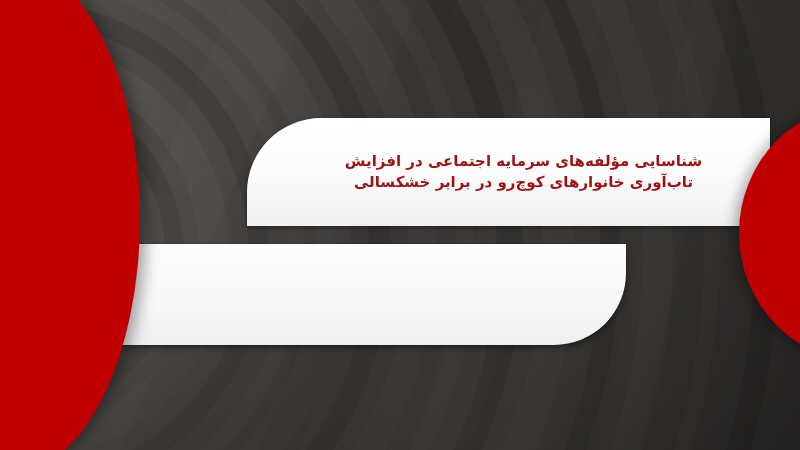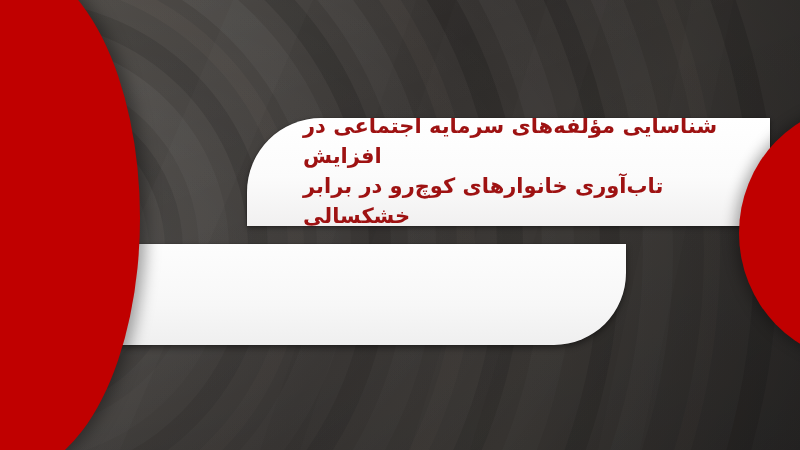--- a/index.html
+++ b/index.html
@@ -48,26 +48,26 @@
   
   .title-panel{
     position:absolute;left:247px;top:118px;width:523px;height:108px;
     background:linear-gradient(180deg,#ffffff 0%,#fbfbfb 55%,#f1f0f0 100%);
     border-top-left-radius:74px;
     box-shadow:0 2px 5px rgba(0,0,0,0.40), 0 0 1px rgba(0,0,0,0.55);
     overflow:hidden;
     display:flex;align-items:center;justify-content:flex-start;
   }
   .title-text{
-    direction:rtl;text-align:left;
+    direction:rtl;text-align:center;
     width:100%;
     padding:0 26px 0 56px;
     box-sizing:border-box;
     color:#9E1212;
-    font-size:21px;
+    font-size:15px;
     line-height:1.42;
     font-weight:700;
     letter-spacing:0.1px;
     white-space:pre-line;
   }
 
   
   .content-panel{
     position:absolute;left:40px;top:244px;width:586px;height:101px;
     background:linear-gradient(180deg,#fdfdfd 0%,#f7f7f7 60%,#efefef 100%);

